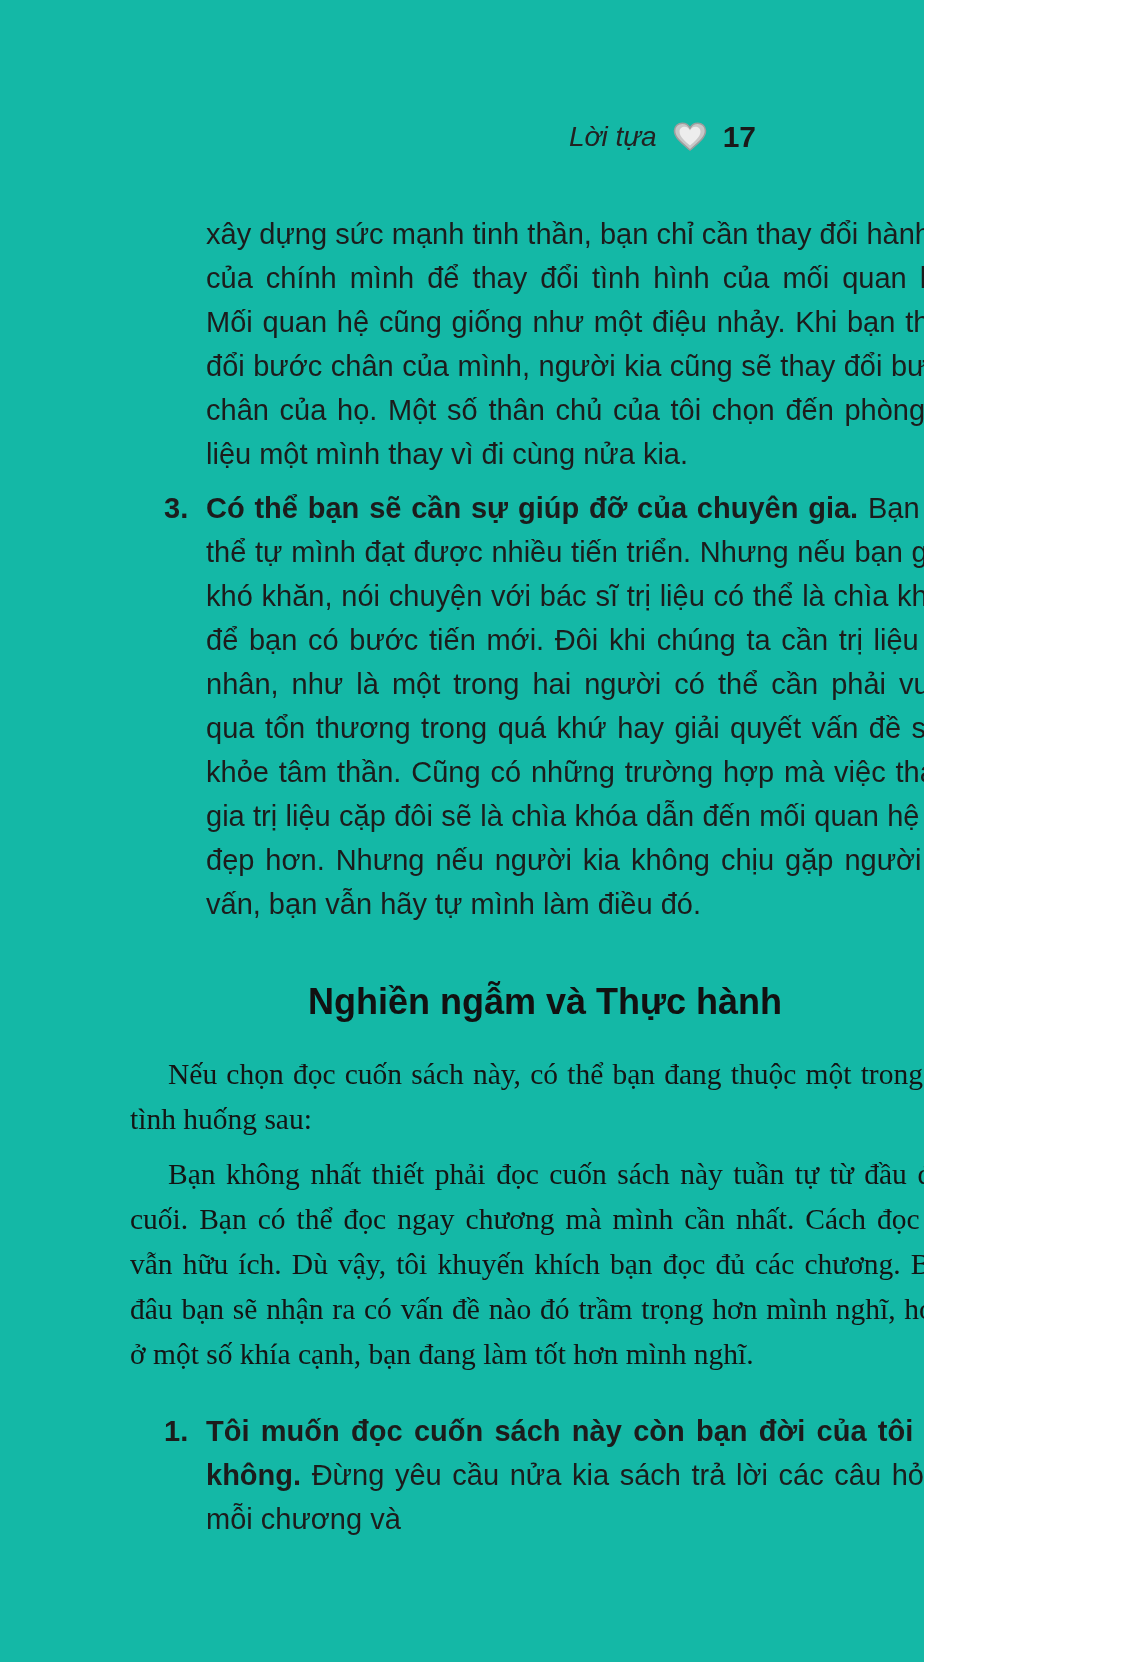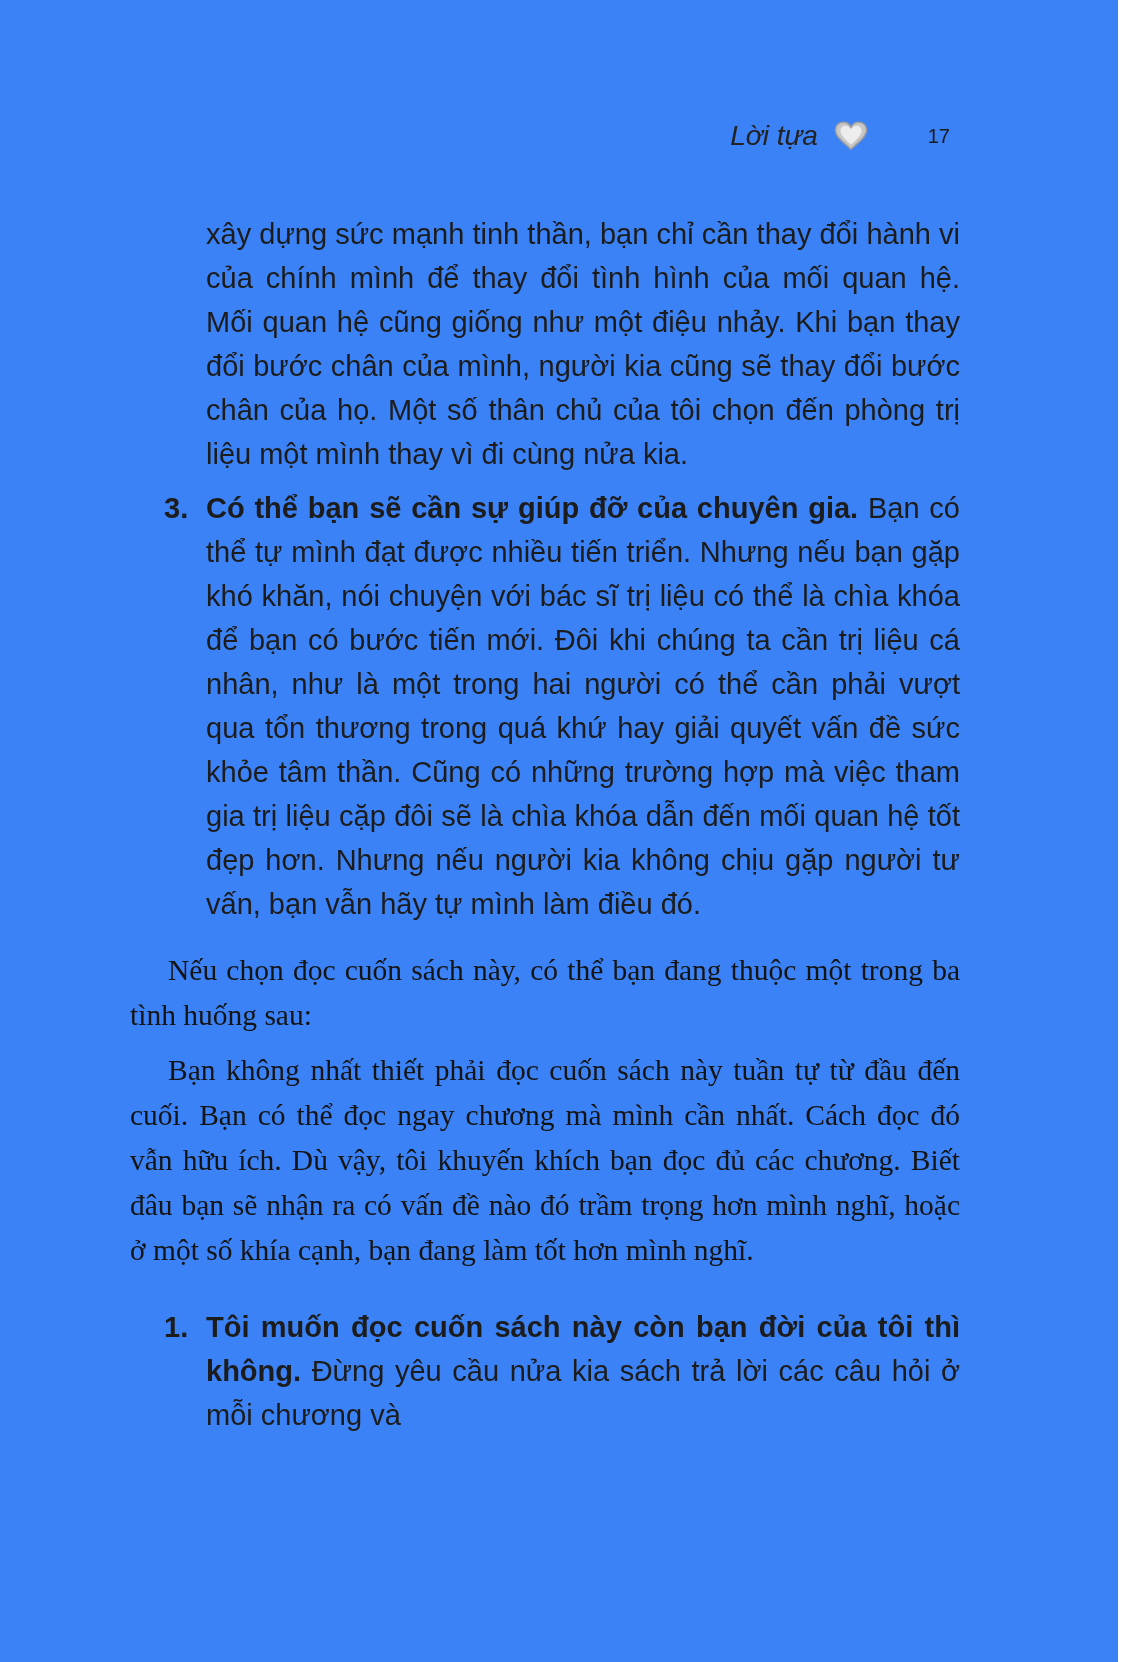--- a/index.html
+++ b/index.html
@@ -1,21 +1,21 @@
 <!DOCTYPE html>
 <html><head>
 <meta charset="utf-8">
 <style>
   * { margin: 0; padding: 0; box-sizing: border-box; }
   html, body { background: #ffffff; }
   .page {
     position: relative;
-    width: 1118px;
+    width: 924px;
     height: 1662px;
-    background: #3b82f6;
+    background: #14b8a6;
     overflow: hidden;
     color: #1a1a1a;
   }
   .header {
     position: absolute;
     top: 120px;
     left: 130px;
     right: 168px;
     display: flex;
     justify-content: flex-end;
@@ -24,24 +24,23 @@
   }
   .running-title {
     font-family: "Liberation Sans", sans-serif;
     font-style: italic;
     font-size: 28px;
     color: #222222;
   }
   .heart { width: 34px; height: 30px; display: inline-block; }
   .page-number {
     font-family: "Liberation Sans", sans-serif;
-    font-size: 20px;
-    font-weight: 400;
+    font-size: 30px;
+    font-weight: 700;
     color: #1a1a1a;
-    margin-left: 44px;
   }
   .content {
     position: absolute;
     top: 212px;
     left: 130px;
     width: 830px;
   }
   .sans-block {
     font-family: "Liberation Sans", sans-serif;
     font-size: 29px;
@@ -101,20 +100,21 @@
 
   <div class="content">
 
     <p class="sans-block hang">xây dựng sức mạnh tinh thần, bạn chỉ cần thay đổi hành vi của chính mình để thay đổi tình hình của mối quan hệ. Mối quan hệ cũng giống như một điệu nhảy. Khi bạn thay đổi bước chân của mình, người kia cũng sẽ thay đổi bước chân của họ. Một số thân chủ của tôi chọn đến phòng trị liệu một mình thay vì đi cùng nửa kia.</p>
 
     <div class="sans-block list-item">
       <span class="list-num">3.</span>
       <span class="bold-lead">Có thể bạn sẽ cần sự giúp đỡ của chuyên gia.</span><span> Bạn có thể tự mình đạt được nhiều tiến triển. Nhưng nếu bạn gặp khó khăn, nói chuyện với bác sĩ trị liệu có thể là chìa khóa để bạn có bước tiến mới. Đôi khi chúng ta cần trị liệu cá nhân, như là một trong hai người có thể cần phải vượt qua tổn thương trong quá khứ hay giải quyết vấn đề sức khỏe tâm thần. Cũng có những trường hợp mà việc tham gia trị liệu cặp đôi sẽ là chìa khóa dẫn đến mối quan hệ tốt đẹp hơn. Nhưng nếu người kia không chịu gặp người tư vấn, bạn vẫn hãy tự mình làm điều đó.</span>
     </div>
 
+    <h2 class="section-heading">Nghiền ngẫm và Thực hành</h2>
 
     <p class="serif-para">Nếu chọn đọc cuốn sách này, có thể bạn đang thuộc một trong ba tình huống sau:</p>
 
     <p class="serif-para">Bạn không nhất thiết phải đọc cuốn sách này tuần tự từ đầu đến cuối. Bạn có thể đọc ngay chương mà mình cần nhất. Cách đọc đó vẫn hữu ích. Dù vậy, tôi khuyến khích bạn đọc đủ các chương. Biết đâu bạn sẽ nhận ra có vấn đề nào đó trầm trọng hơn mình nghĩ, hoặc ở một số khía cạnh, bạn đang làm tốt hơn mình nghĩ.</p>
 
     <div class="sans-block list-item bottom-list">
       <span class="list-num">1.</span>
       <span class="bold-lead">Tôi muốn đọc cuốn sách này còn bạn đời của tôi thì không.</span><span> Đừng yêu cầu nửa kia sách trả lời các câu hỏi ở mỗi chương và</span>
     </div>
 

